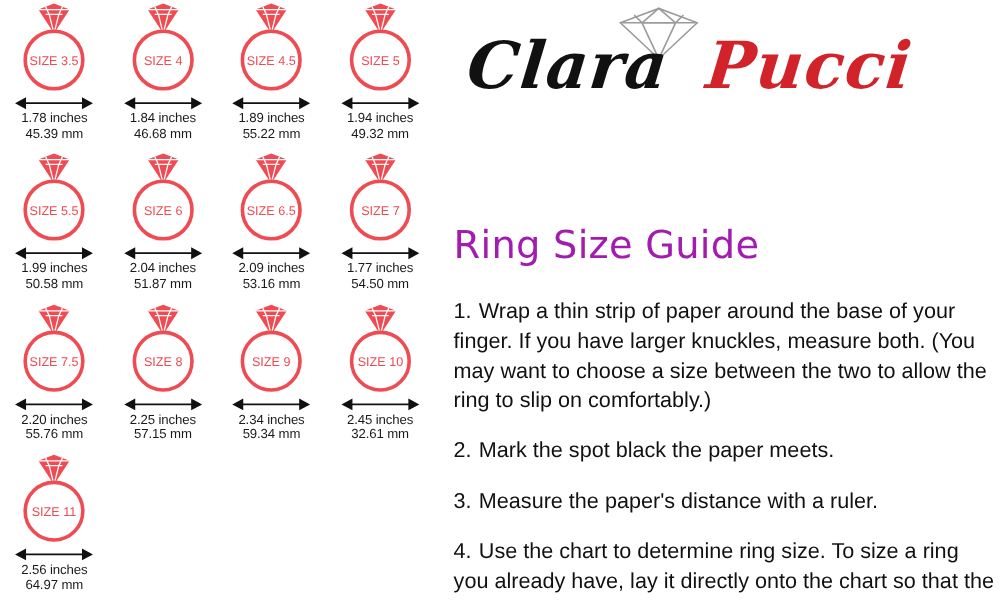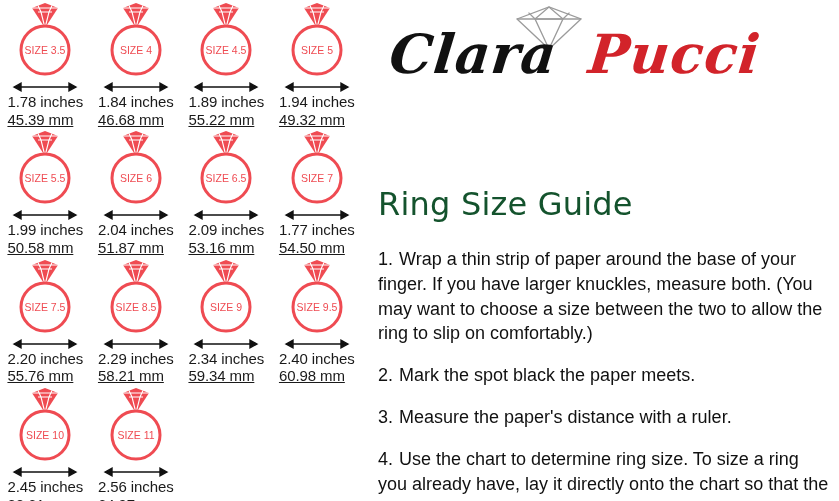--- a/index.html
+++ b/index.html
@@ -44,26 +44,27 @@
     display: block;
   }
   .arrow-row {
     width: 78px;
     height: 12px;
     position: relative;
     margin-top: 1px;
   }
   .measure {
     margin-top: 2px;
+    text-align: center;
     line-height: 1.18;
-    font-size: 15px;
+    font-size: 11px;
     color: #1a1a1a;
     letter-spacing: -0.1px;
   }
-  .measure .mm { display: block; text-decoration: underline; }
+  .measure .mm { display: block; }
 
   
   .right {
     position: absolute;
     left: 368px;
     top: 0;
     width: 471px;
     height: 501px;
   }
   .logo {
@@ -100,21 +101,21 @@
     color: #d2232a;
     left: 213px;
     transform: skewX(-6deg);
   }
   .guide-title {
     position: absolute;
     left: 10px;
     top: 185px;
     font-size: 32px;
     font-weight: normal;
-    color: #14532d;
+    color: #a21caf;
     letter-spacing: 0.2px;
     font-family: "DejaVu Sans", sans-serif;
   }
   .steps {
     position: absolute;
     left: 10px;
     top: 247px;
     width: 452px;
   }
   .step {
@@ -237,50 +238,38 @@
         <div class="arrow-row"><svg width="78" height="12" viewBox="0 0 78 12">
             <path d="M8 6 L70 6 M8 6 L15 2.2 L15 9.8 Z M70 6 L63 2.2 L63 9.8 Z" stroke="#111111" stroke-width="1.4" fill="#111111"></path>
           </svg></div>
         <div class="measure"><span>2.20 inches</span><span class="mm">55.76 mm</span></div>
       </div>
       <div class="cell">
         <svg width="86" height="76" viewBox="0 0 86 76" class="ring-svg">
           <path d="M30 6 L43 1 L56 6 L43 26 Z" fill="#ef4b52"></path>
           <path d="M30 6 L56 6 M36 3.6 L39 10 L43 26 M50 3.6 L47 10 L43 26 M36 10 L50 10" stroke="#ffffff" stroke-width="1.1" fill="none"></path>
           <circle cx="43" cy="48" r="24" fill="none" stroke="#ef4b52" stroke-width="3"></circle>
-          <text x="43" y="52" text-anchor="middle" font-size="10.5" font-family="&quot;Liberation Sans&quot;, sans-serif" fill="#ef4b52">SIZE 8.5</text>
-        </svg>
-        <div class="arrow-row"><svg width="78" height="12" viewBox="0 0 78 12">
-            <path d="M8 6 L70 6 M8 6 L15 2.2 L15 9.8 Z M70 6 L63 2.2 L63 9.8 Z" stroke="#111111" stroke-width="1.4" fill="#111111"></path>
-          </svg></div>
-        <div class="measure"><span>2.29 inches</span><span class="mm">58.21 mm</span></div>
+          <text x="43" y="52" text-anchor="middle" font-size="10.5" font-family="&quot;Liberation Sans&quot;, sans-serif" fill="#ef4b52">SIZE 8</text>
+        </svg>
+        <div class="arrow-row"><svg width="78" height="12" viewBox="0 0 78 12">
+            <path d="M8 6 L70 6 M8 6 L15 2.2 L15 9.8 Z M70 6 L63 2.2 L63 9.8 Z" stroke="#111111" stroke-width="1.4" fill="#111111"></path>
+          </svg></div>
+        <div class="measure"><span>2.25 inches</span><span class="mm">57.15 mm</span></div>
       </div>
       <div class="cell">
         <svg width="86" height="76" viewBox="0 0 86 76" class="ring-svg">
           <path d="M30 6 L43 1 L56 6 L43 26 Z" fill="#ef4b52"></path>
           <path d="M30 6 L56 6 M36 3.6 L39 10 L43 26 M50 3.6 L47 10 L43 26 M36 10 L50 10" stroke="#ffffff" stroke-width="1.1" fill="none"></path>
           <circle cx="43" cy="48" r="24" fill="none" stroke="#ef4b52" stroke-width="3"></circle>
           <text x="43" y="52" text-anchor="middle" font-size="10.5" font-family="&quot;Liberation Sans&quot;, sans-serif" fill="#ef4b52">SIZE 9</text>
         </svg>
         <div class="arrow-row"><svg width="78" height="12" viewBox="0 0 78 12">
             <path d="M8 6 L70 6 M8 6 L15 2.2 L15 9.8 Z M70 6 L63 2.2 L63 9.8 Z" stroke="#111111" stroke-width="1.4" fill="#111111"></path>
           </svg></div>
         <div class="measure"><span>2.34 inches</span><span class="mm">59.34 mm</span></div>
-      </div>
-      <div class="cell">
-        <svg width="86" height="76" viewBox="0 0 86 76" class="ring-svg">
-          <path d="M30 6 L43 1 L56 6 L43 26 Z" fill="#ef4b52"></path>
-          <path d="M30 6 L56 6 M36 3.6 L39 10 L43 26 M50 3.6 L47 10 L43 26 M36 10 L50 10" stroke="#ffffff" stroke-width="1.1" fill="none"></path>
-          <circle cx="43" cy="48" r="24" fill="none" stroke="#ef4b52" stroke-width="3"></circle>
-          <text x="43" y="52" text-anchor="middle" font-size="10.5" font-family="&quot;Liberation Sans&quot;, sans-serif" fill="#ef4b52">SIZE 9.5</text>
-        </svg>
-        <div class="arrow-row"><svg width="78" height="12" viewBox="0 0 78 12">
-            <path d="M8 6 L70 6 M8 6 L15 2.2 L15 9.8 Z M70 6 L63 2.2 L63 9.8 Z" stroke="#111111" stroke-width="1.4" fill="#111111"></path>
-          </svg></div>
-        <div class="measure"><span>2.40 inches</span><span class="mm">60.98 mm</span></div>
       </div>
       <div class="cell">
         <svg width="86" height="76" viewBox="0 0 86 76" class="ring-svg">
           <path d="M30 6 L43 1 L56 6 L43 26 Z" fill="#ef4b52"></path>
           <path d="M30 6 L56 6 M36 3.6 L39 10 L43 26 M50 3.6 L47 10 L43 26 M36 10 L50 10" stroke="#ffffff" stroke-width="1.1" fill="none"></path>
           <circle cx="43" cy="48" r="24" fill="none" stroke="#ef4b52" stroke-width="3"></circle>
           <text x="43" y="52" text-anchor="middle" font-size="10.5" font-family="&quot;Liberation Sans&quot;, sans-serif" fill="#ef4b52">SIZE 10</text>
         </svg>
         <div class="arrow-row"><svg width="78" height="12" viewBox="0 0 78 12">
             <path d="M8 6 L70 6 M8 6 L15 2.2 L15 9.8 Z M70 6 L63 2.2 L63 9.8 Z" stroke="#111111" stroke-width="1.4" fill="#111111"></path>

